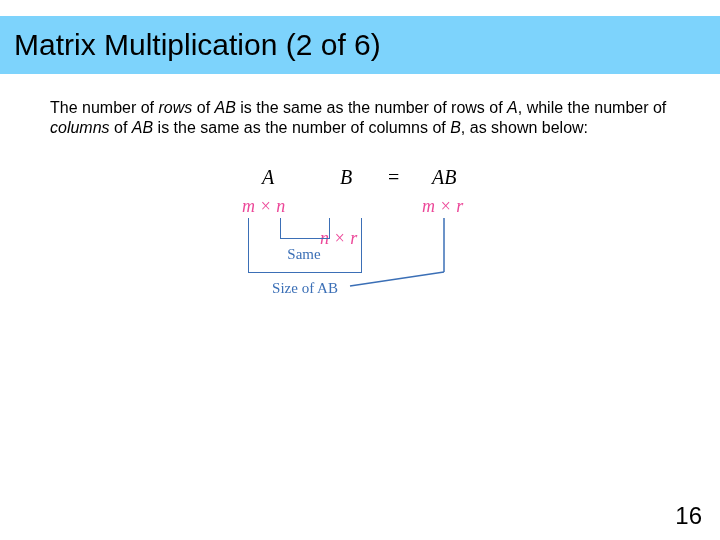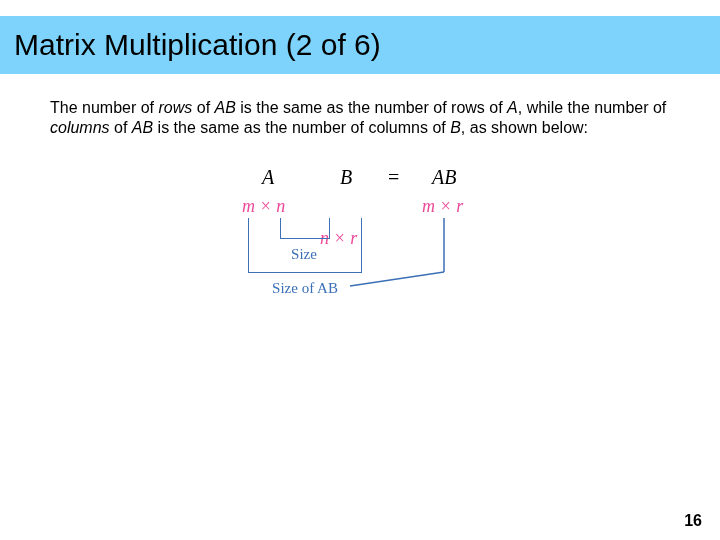--- a/index.html
+++ b/index.html
@@ -61,22 +61,22 @@
     font-size: 15px;
     color: #3b6fb6;
     font-family: "Times New Roman", Times, serif;
     font-style: normal;
     text-align: center;
   }
   .page-num {
     position: absolute;
     right: 18px;
     bottom: 10px;
-    font-size: 16px;
-    font-weight: bold;
+    font-size: 24px;
+    font-weight: normal;
     color: #000;
   }
   svg.conn { position:absolute; left:0; top:0; overflow:visible; }
 </style>
 </head>
 <body>
 
 <div class="title-bar">Matrix Multiplication (2 of 6)</div>
 
 <div class="body-text">
@@ -88,21 +88,21 @@
   <div class="sym" style="left:32px; top:0;">A</div>
   <div class="sym" style="left:110px; top:0;">B</div>
   <div class="eq" style="left:158px; top:0;">=</div>
   <div class="sym" style="left:202px; top:0;">AB</div>
 
   <div class="dim" style="left:12px;  top:30px;">m × n</div>
   <div class="dim" style="left:90px;  top:30px;margin-top:32px;">n × r</div>
   <div class="dim" style="left:192px; top:30px;">m × r</div>
 
   <div class="bracket" style="left:50px; top:52px; width:48px; height:20px;"></div>
-  <div class="bracket-lbl" style="left:44px; top:80px; width:60px;">Size</div>
+  <div class="bracket-lbl" style="left:44px; top:80px; width:60px;">Same</div>
 
   <div class="bracket" style="left:18px; top:52px; width:112px; height:54px;"></div>
   <div class="bracket-lbl" style="left:30px; top:114px; width:90px;">Size of AB</div>
 
   <svg class="conn" width="260" height="190">
     <line x1="214" y1="52" x2="214" y2="106" stroke="#3b6fb6" stroke-width="1.5"></line>
     <line x1="214" y1="106" x2="120" y2="120" stroke="#3b6fb6" stroke-width="1.5"></line>
   </svg>
 </div>
 

